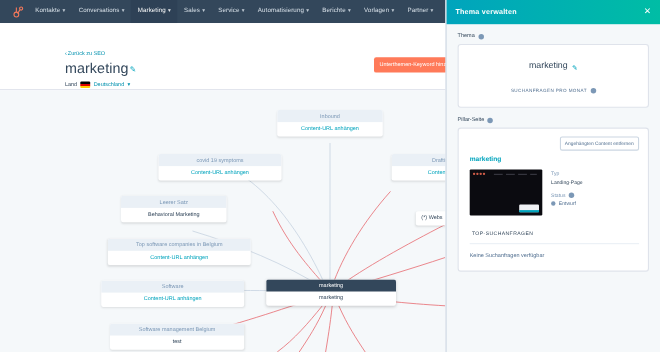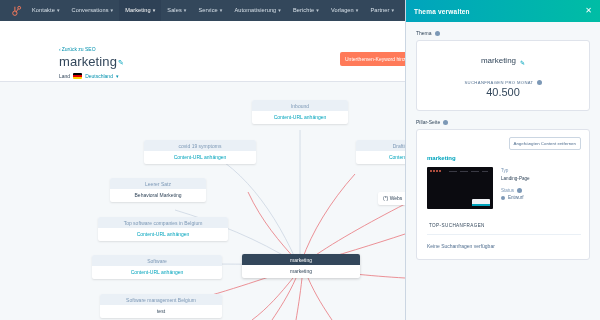--- a/index.html
+++ b/index.html
@@ -299,21 +299,20 @@
     <div class="sec-label">
       <span>Thema</span>
       <span class="ico-info"></span>
     </div>
     <div class="card thema-card">
       <span class="thema-name">marketing</span><span class="thema-pencil">✎</span>
       <div class="metric-label">
         <span>SUCHANFRAGEN PRO MONAT</span>
         <span class="ico-info"></span>
       </div>
-      <div class="metric-value">40.500</div>
     </div>
 
     <div class="sec-label">
       <span>Pillar-Seite</span>
       <span class="ico-info"></span>
     </div>
     <div class="card pillar-card">
       <div class="ghost-btn">Angehängten Content entfernen</div>
       <a class="pillar-link">marketing</a>
       <div class="pillar-body">

